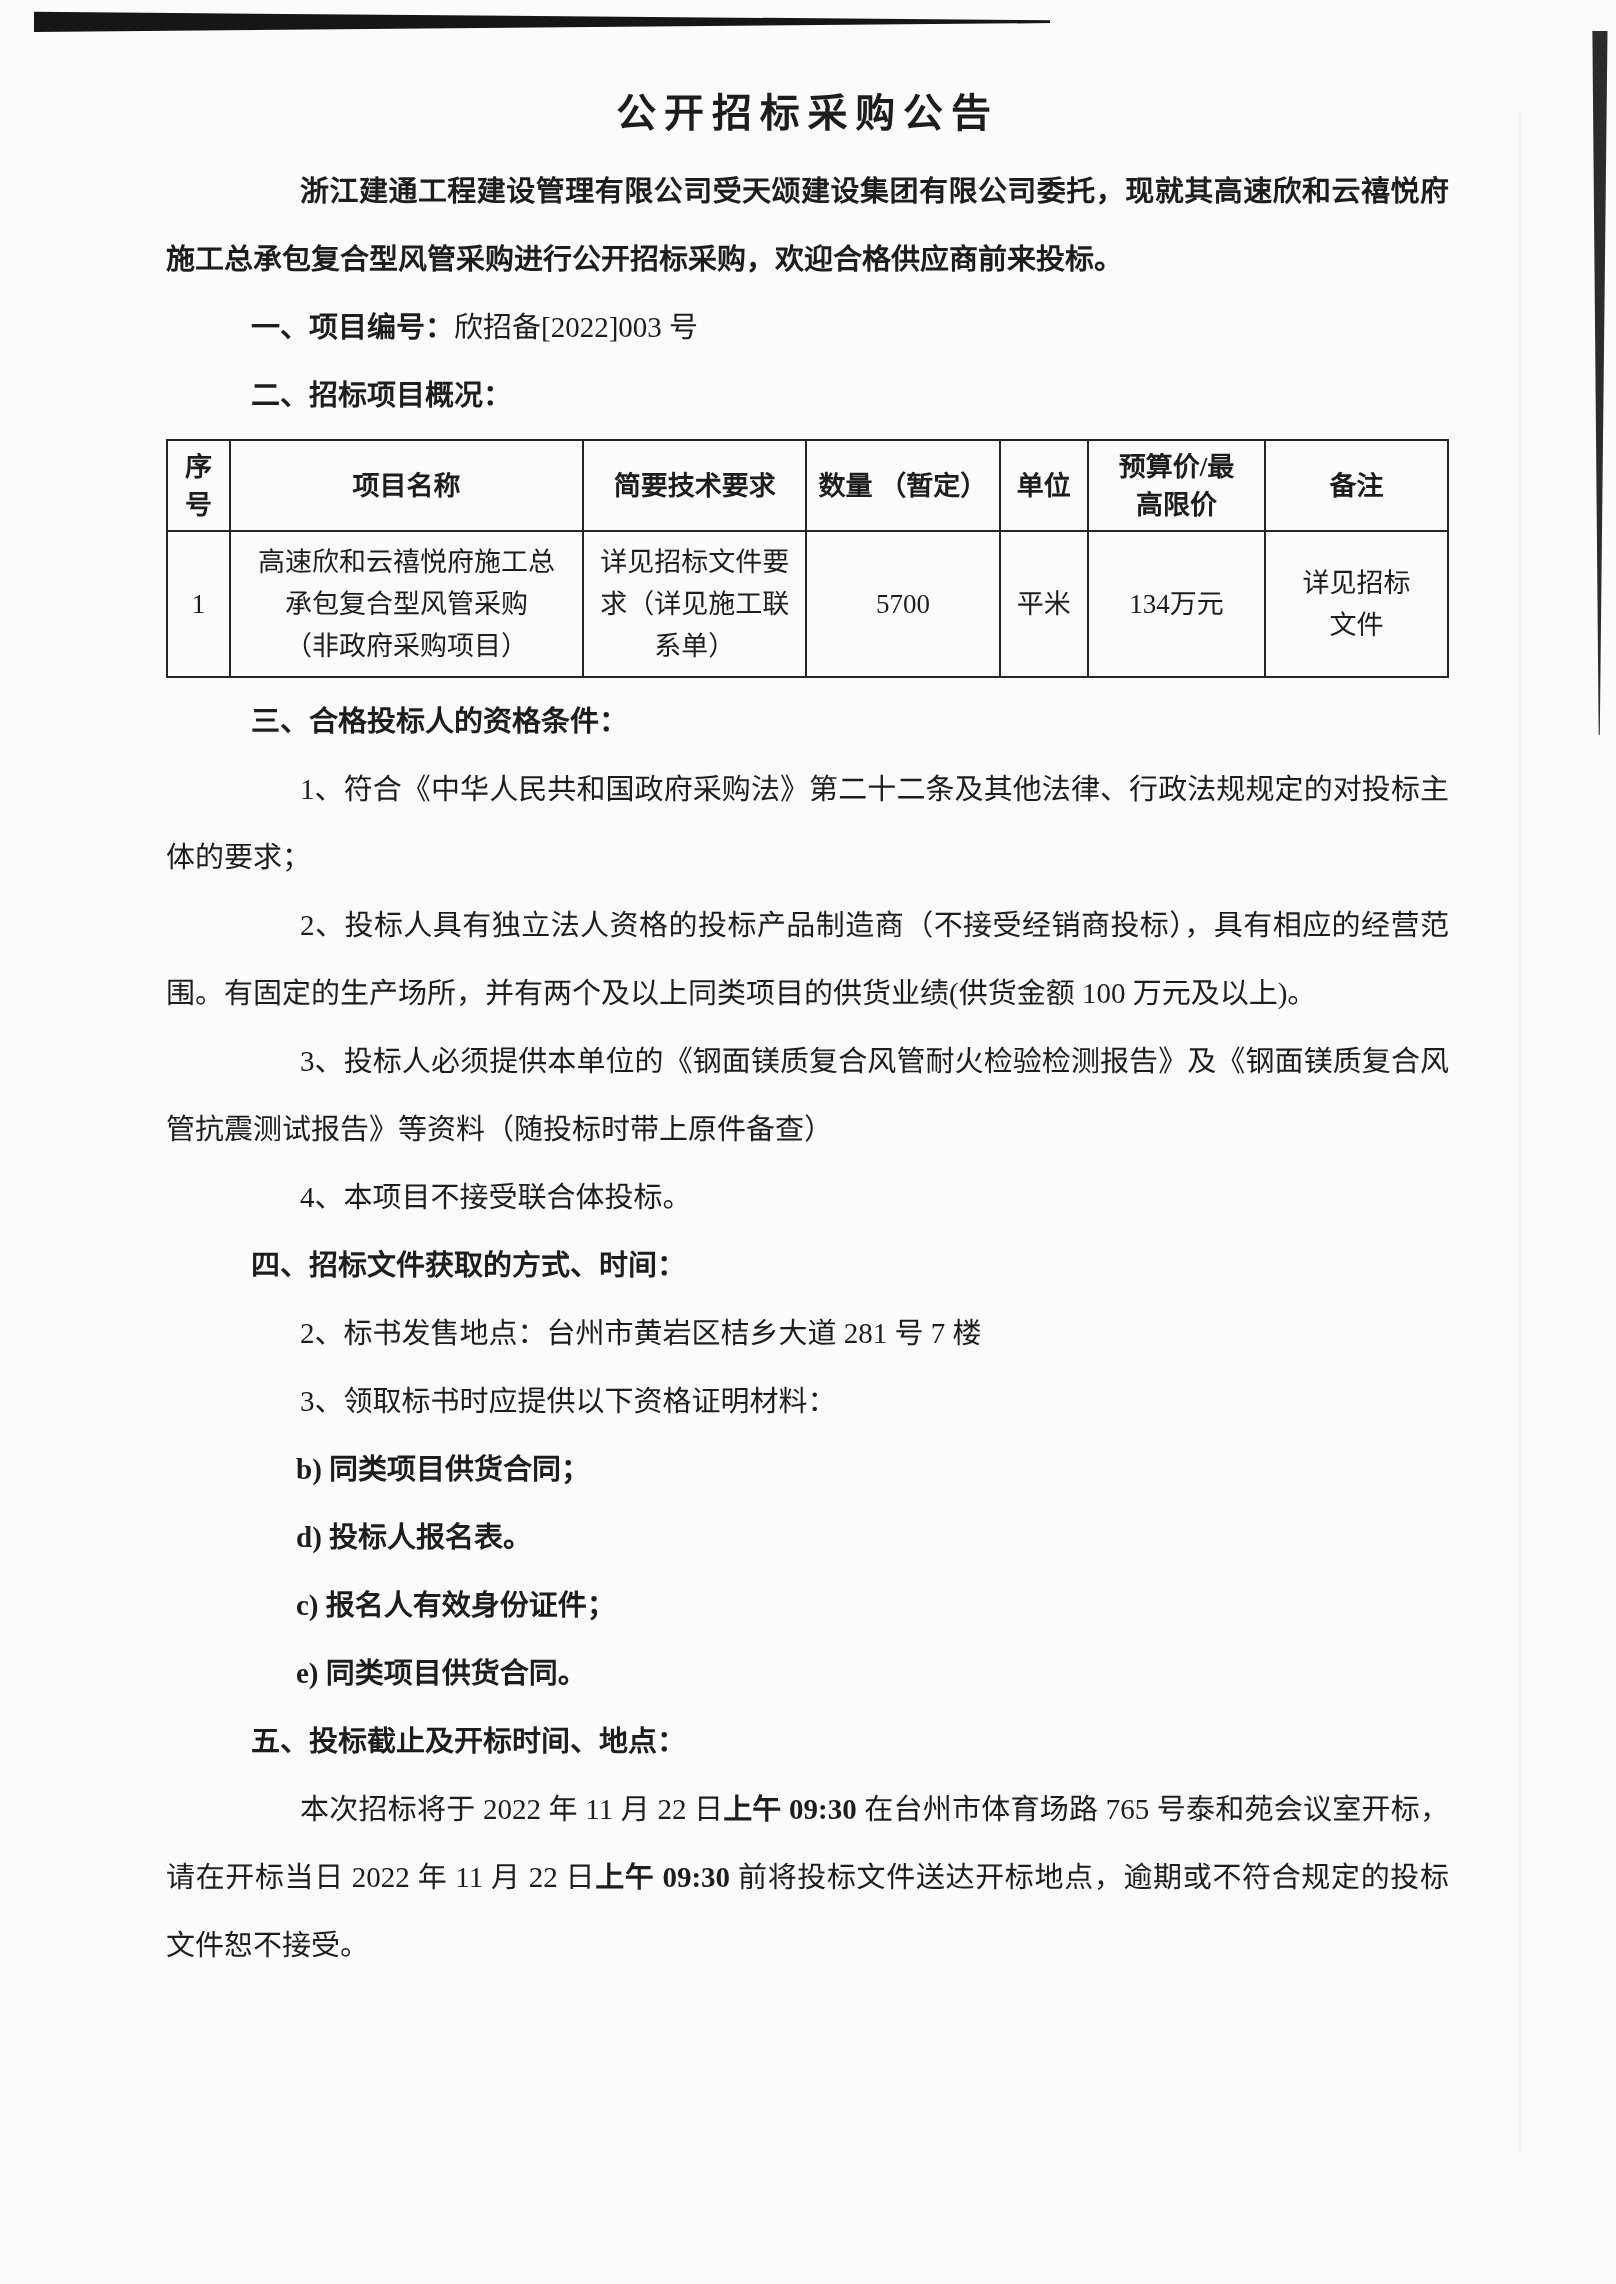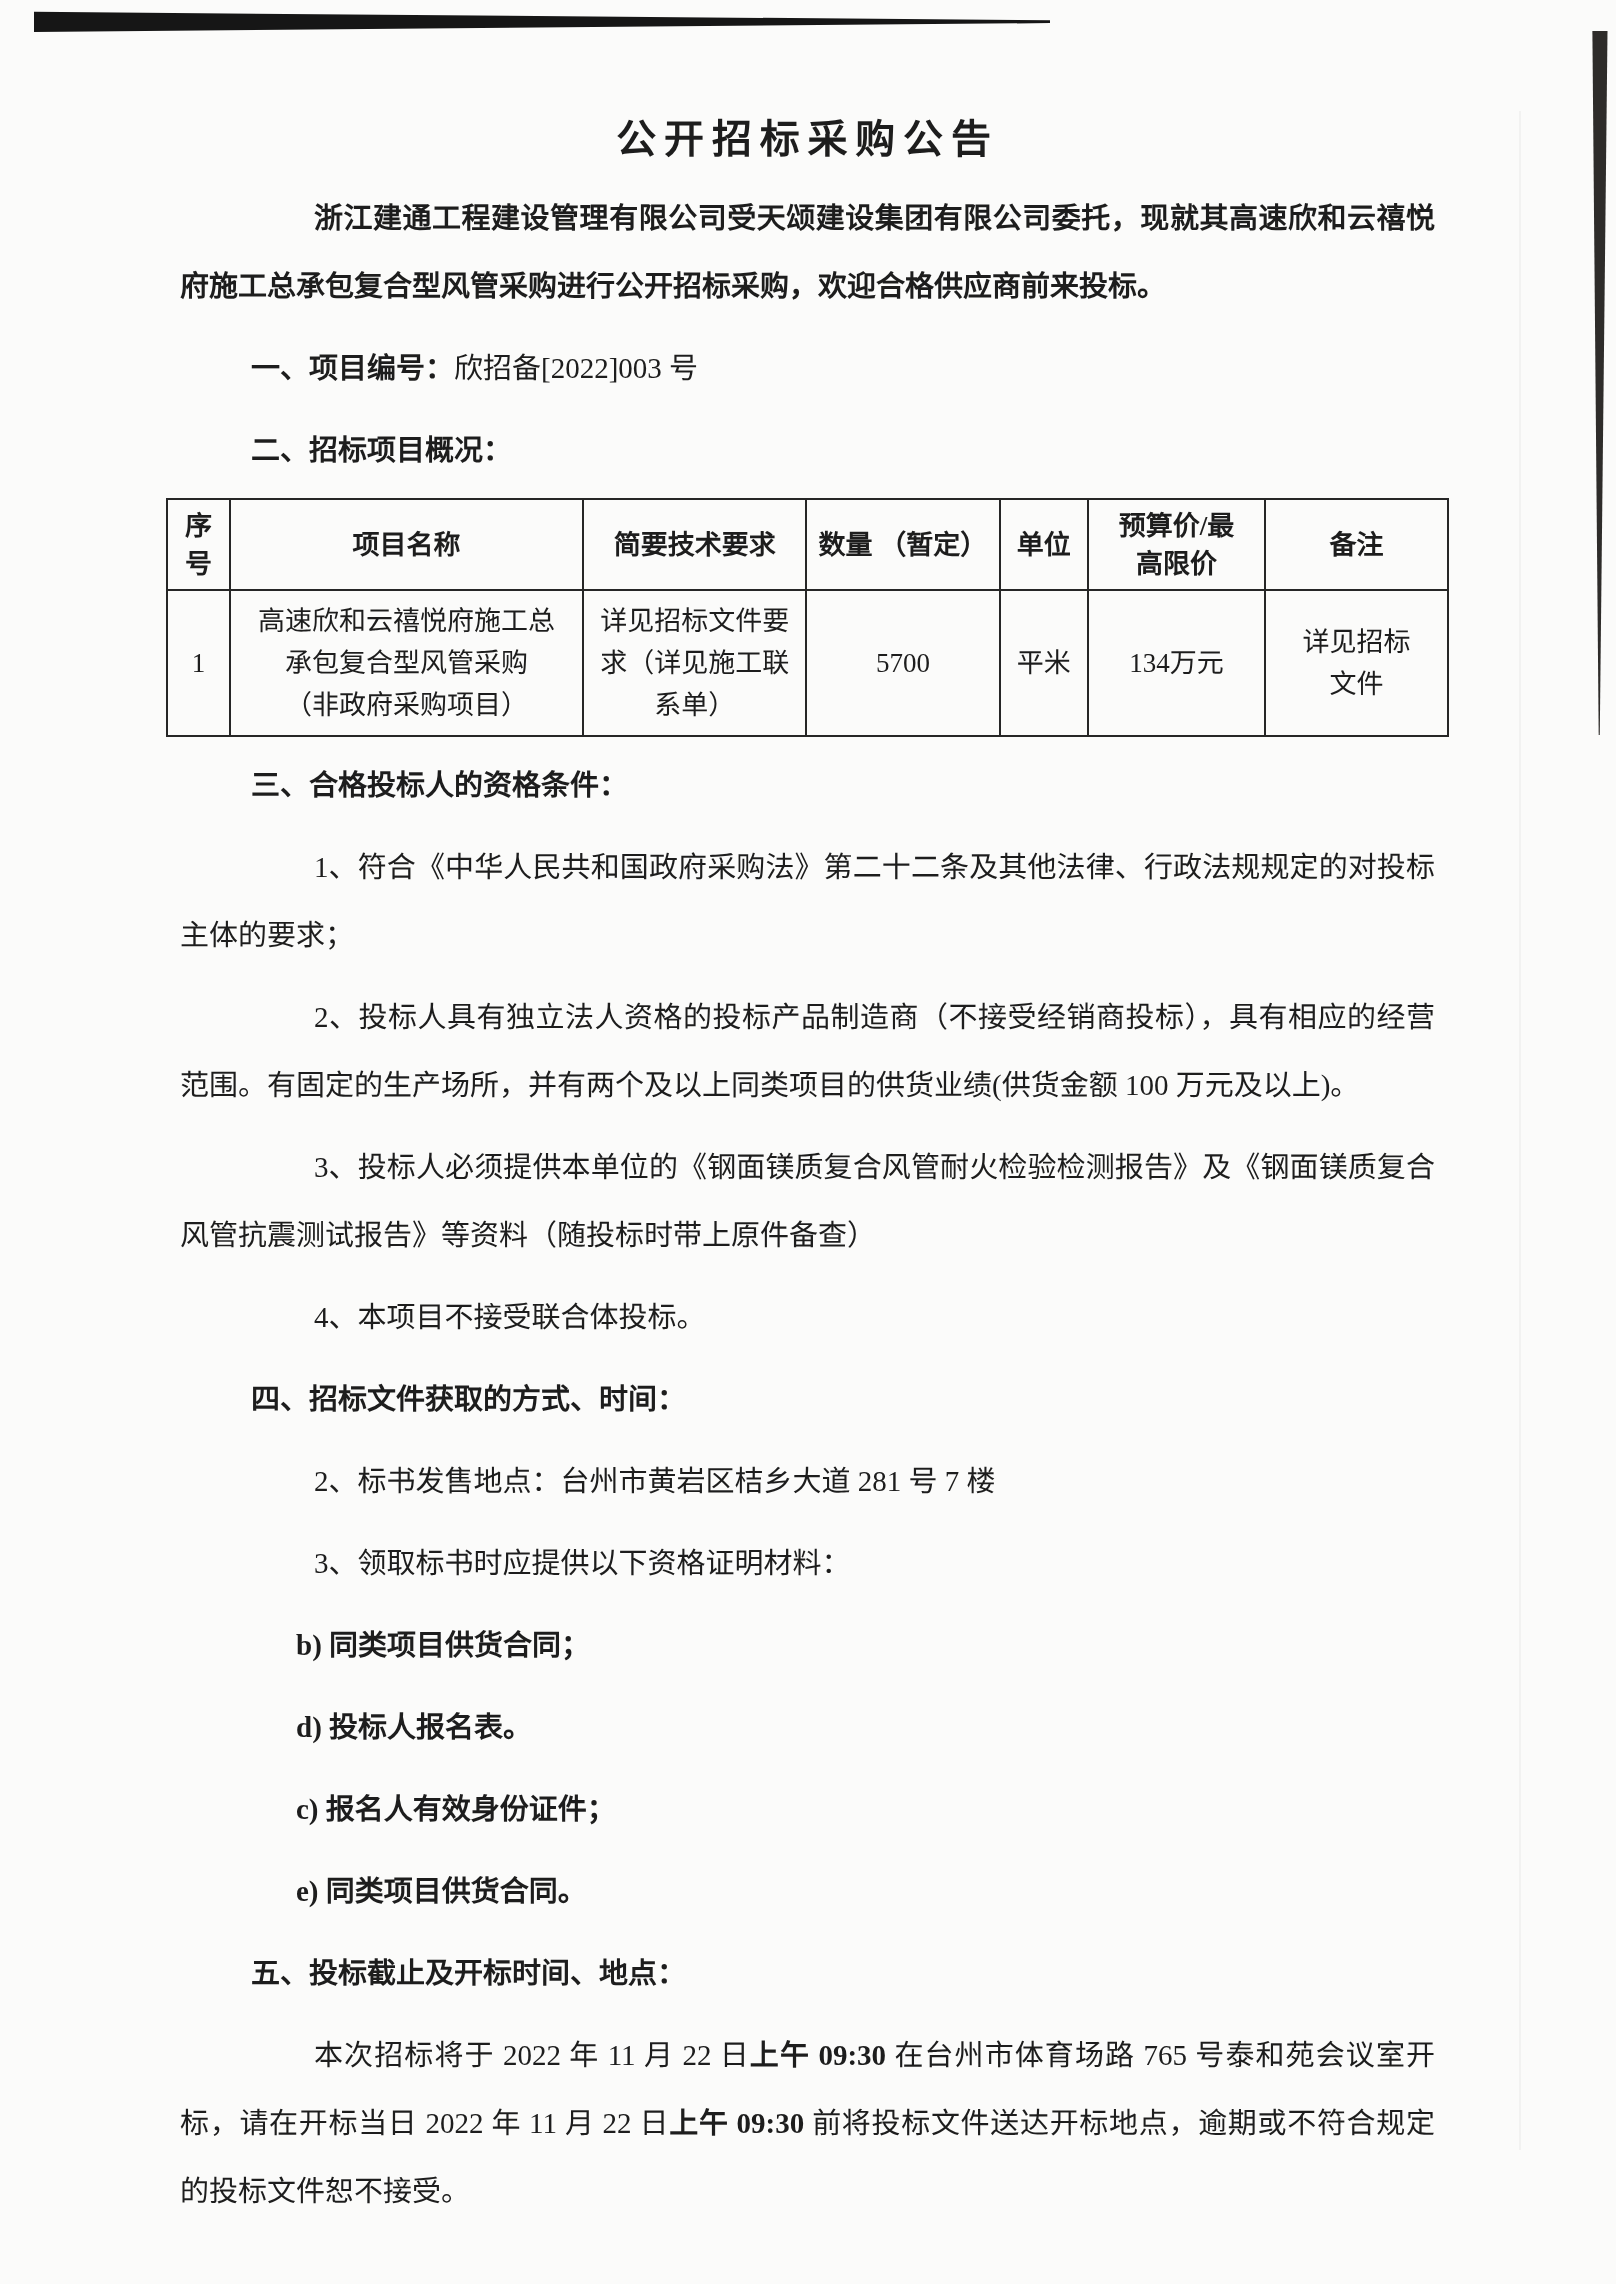--- a/index.html
+++ b/index.html
@@ -7,29 +7,29 @@
     position:relative;
     width:1616px; height:2284px;
     margin:0 auto;
     background:#fbfbfa;
     overflow:hidden;
     font-family:"Liberation Serif","DejaVu Serif",serif;
     color:#1d1d1d;
   }
   .content {
     position:absolute; inset:0;
-    padding:110px 167px 0 166px;
+    padding:84px 167px 0 166px;
     box-sizing:border-box;
   }
   .title {
     font-size:40px; font-weight:bold;
     text-align:center; letter-spacing:7.8px;
     line-height:60px; margin:0 0 13px 0;
   }
-  .para { margin:14px; font-size:29px; line-height:68px; text-align:justify; }
+  .para { margin:0; font-size:29px; line-height:68px; text-align:justify; }
   .indent { text-indent:134px; }
   .hang   { margin-left:85px; }
   .letter { margin-left:130px; }
   .b { font-weight:bold; }
   table.overview {
     width:100%; border-collapse:collapse; table-layout:fixed;
     margin:10.4px 0 9px 0;
   }
   table.overview th, table.overview td {
     border:2px solid #262626;

